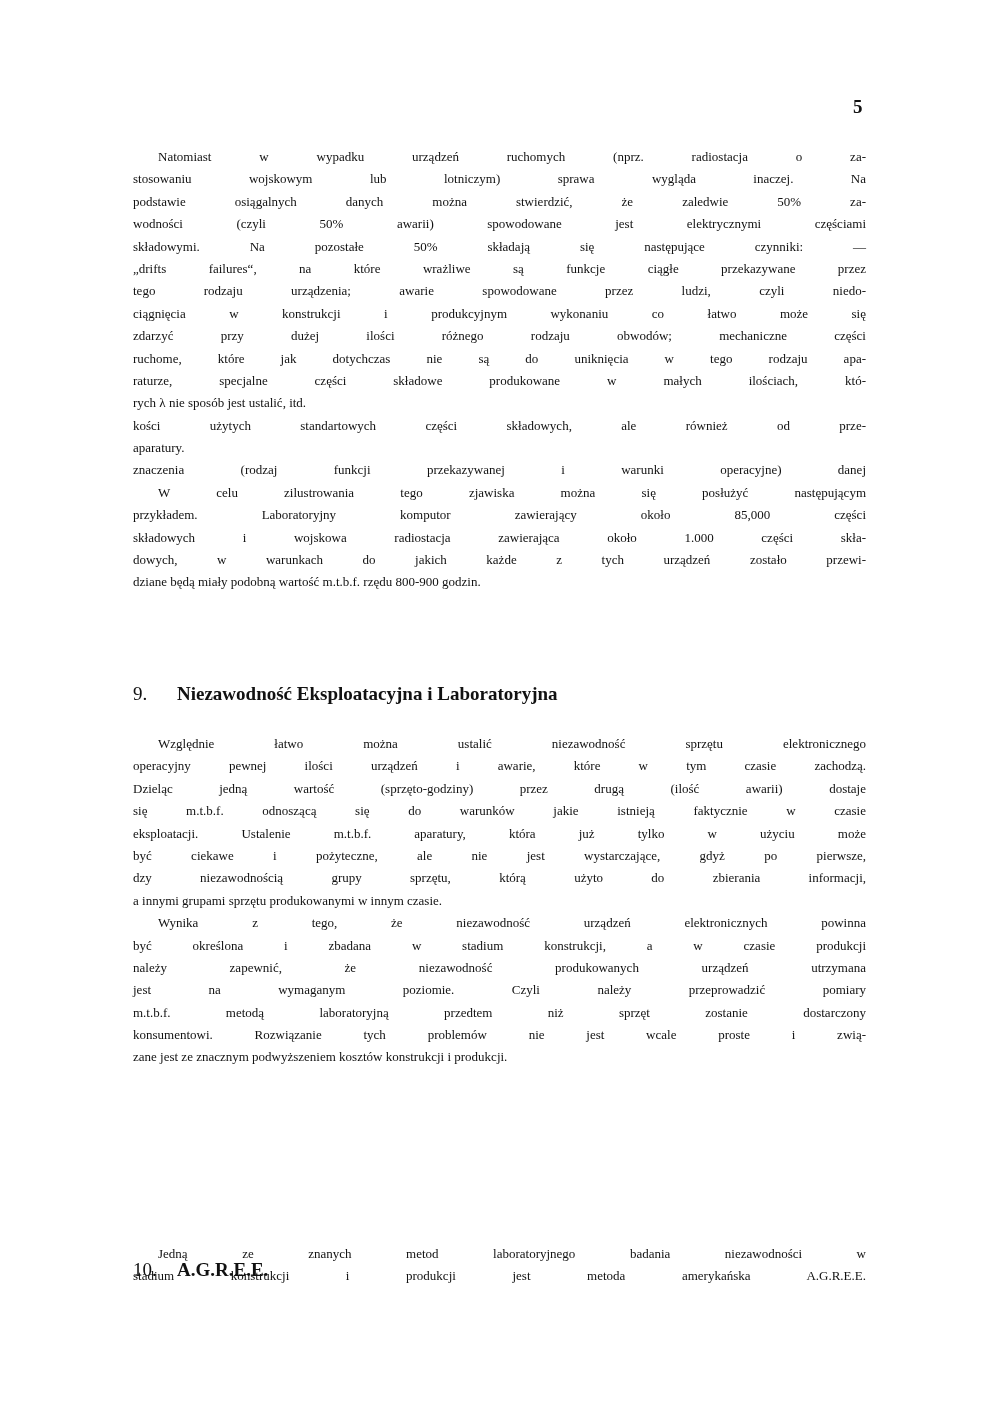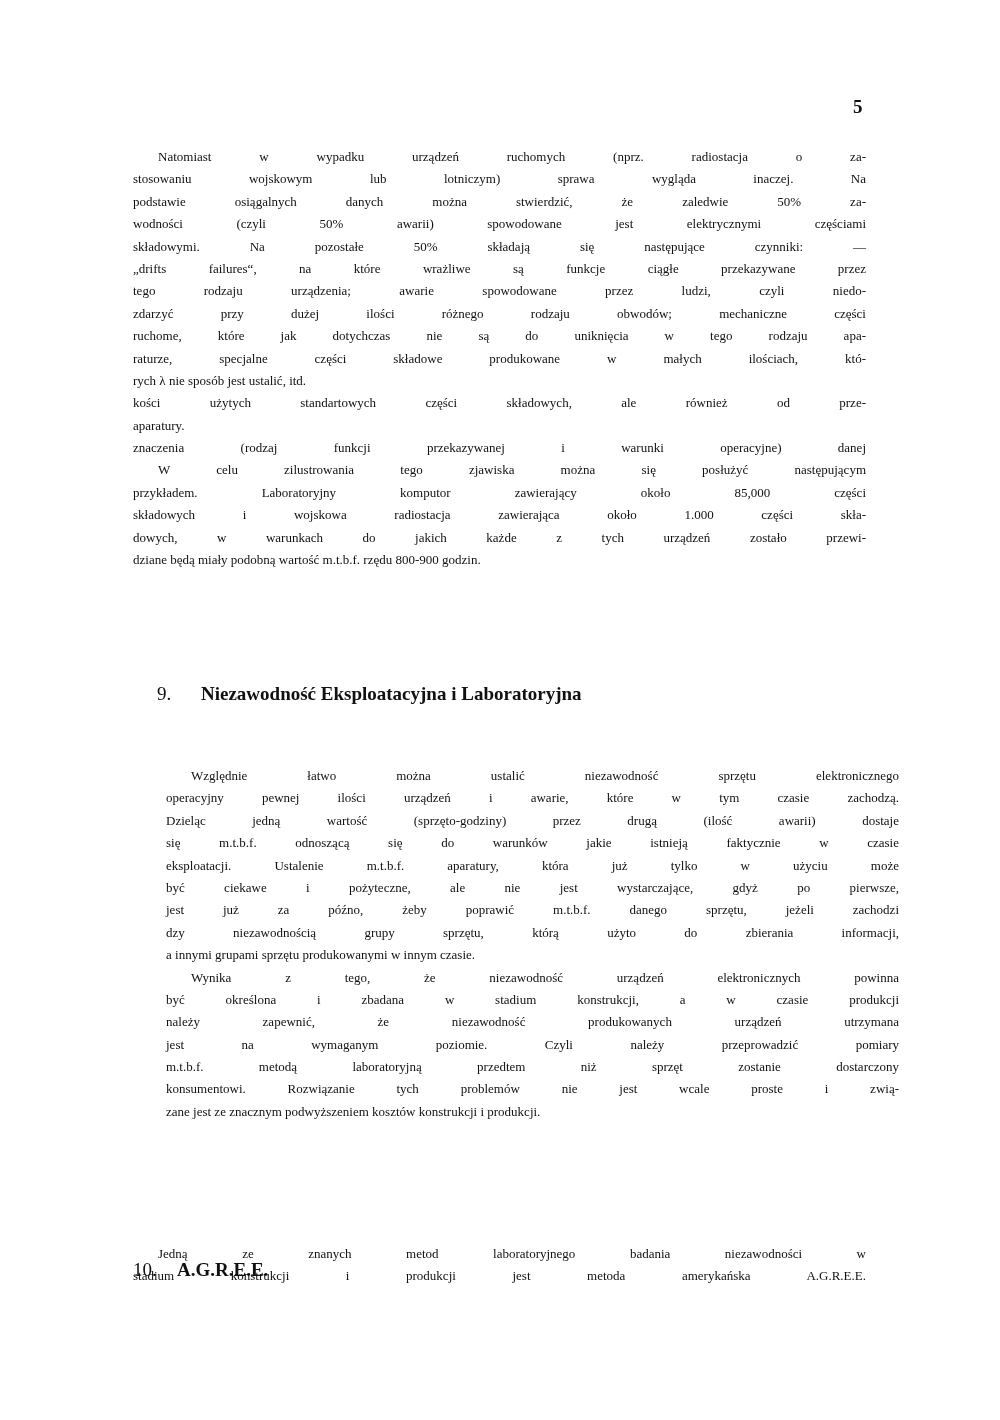--- a/index.html
+++ b/index.html
@@ -22,52 +22,52 @@
 
 <div class="block" style="top:146px;">
   <div>
     <span class="line indent">Natomiast w wypadku urządzeń ruchomych (nprz. radiostacja o za-</span>
     <span class="line">stosowaniu wojskowym lub lotniczym) sprawa wygląda inaczej. Na</span>
     <span class="line">podstawie osiągalnych danych można stwierdzić, że zaledwie 50% za-</span>
     <span class="line">wodności (czyli 50% awarii) spowodowane jest elektrycznymi częściami</span>
     <span class="line">składowymi. Na pozostałe 50% składają się następujące czynniki: —</span>
     <span class="line">„drifts failures“, na które wrażliwe są funkcje ciągłe przekazywane przez</span>
     <span class="line">tego rodzaju urządzenia; awarie spowodowane przez ludzi, czyli niedo-</span>
+    <span class="line">ciągnięcia w konstrukcji i produkcyjnym wykonaniu co łatwo może się</span>
     <span class="line">zdarzyć przy dużej ilości różnego rodzaju obwodów; mechaniczne części</span>
     <span class="line">ruchome, które jak dotychczas nie są do uniknięcia w tego rodzaju apa-</span>
     <span class="line">raturze, specjalne części składowe produkowane w małych ilościach, któ-</span>
     <span class="line last">rych λ nie sposób jest ustalić, itd.</span>
   </div>
   <div>
     <span class="line">kości użytych standartowych części składowych, ale również od prze-</span>
     <span class="line last">aparatury.</span>
     <span class="line">znaczenia (rodzaj funkcji przekazywanej i warunki operacyjne) danej</span>
   </div>
   <div>
     <span class="line indent">W celu zilustrowania tego zjawiska można się posłużyć następującym</span>
     <span class="line">przykładem. Laboratoryjny komputor zawierający około 85,000 części</span>
     <span class="line">składowych i wojskowa radiostacja zawierająca około 1.000 części skła-</span>
     <span class="line">dowych, w warunkach do jakich każde z tych urządzeń zostało przewi-</span>
     <span class="line last">dziane będą miały podobną wartość m.t.b.f. rzędu 800-900 godzin.</span>
   </div>
 </div>
 
-<div class="heading" style="top:683px;margin-left:24px;">
+<div class="heading" style="top:683px;">
   <span class="num">9.</span><span class="title">Niezawodność Eksploatacyjna i Laboratoryjna</span>
 </div>
 
-<div class="block" style="top:765px;margin-left:33px;">
+<div class="block" style="top:733px;">
   <div>
     <span class="line indent">Względnie łatwo można ustalić niezawodność sprzętu elektronicznego</span>
     <span class="line">operacyjny pewnej ilości urządzeń i awarie, które w tym czasie zachodzą.</span>
     <span class="line">Dzieląc jedną wartość (sprzęto-godziny) przez drugą (ilość awarii) dostaje</span>
     <span class="line">się m.t.b.f. odnoszącą się do warunków jakie istnieją faktycznie w czasie</span>
     <span class="line">eksploatacji. Ustalenie m.t.b.f. aparatury, która już tylko w użyciu może</span>
     <span class="line">być ciekawe i pożyteczne, ale nie jest wystarczające, gdyż po pierwsze,</span>
-    <span class="line">jest już za późno, żeby poprawić m.t.b.f. danego sprzętu, jeżeli zachodzi</span>
     <span class="line">dzy niezawodnością grupy sprzętu, którą użyto do zbierania informacji,</span>
     <span class="line last">a innymi grupami sprzętu produkowanymi w innym czasie.</span>
   </div>
   <div>
     <span class="line indent">Wynika z tego, że niezawodność urządzeń elektronicznych powinna</span>
     <span class="line">być określona i zbadana w stadium konstrukcji, a w czasie produkcji</span>
     <span class="line">należy zapewnić, że niezawodność produkowanych urządzeń utrzymana</span>
     <span class="line">jest na wymaganym poziomie. Czyli należy przeprowadzić pomiary</span>
     <span class="line">m.t.b.f. metodą laboratoryjną przedtem niż sprzęt zostanie dostarczony</span>
     <span class="line">konsumentowi. Rozwiązanie tych problemów nie jest wcale proste i zwią-</span>

